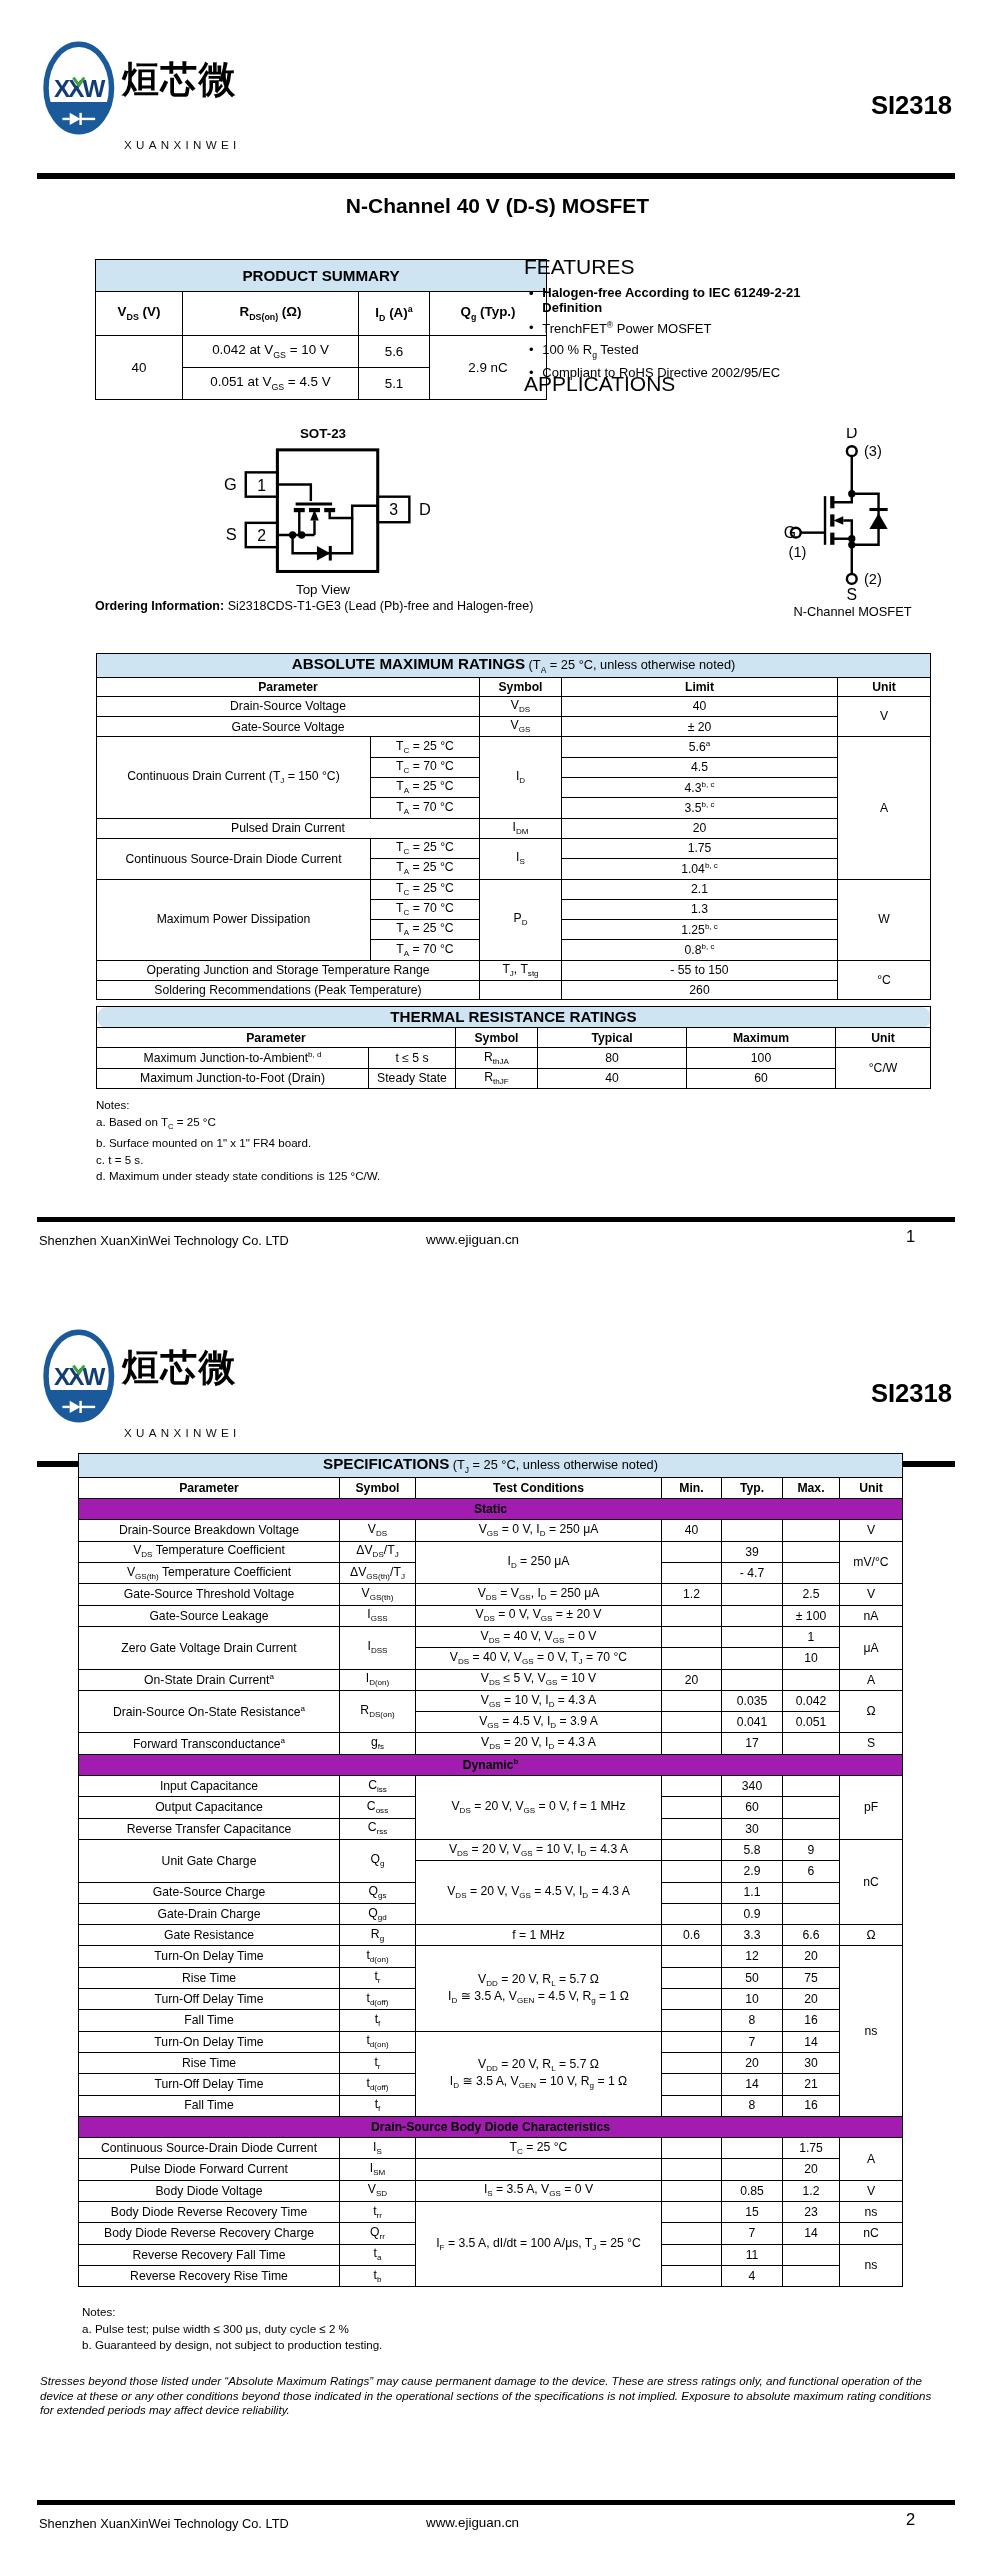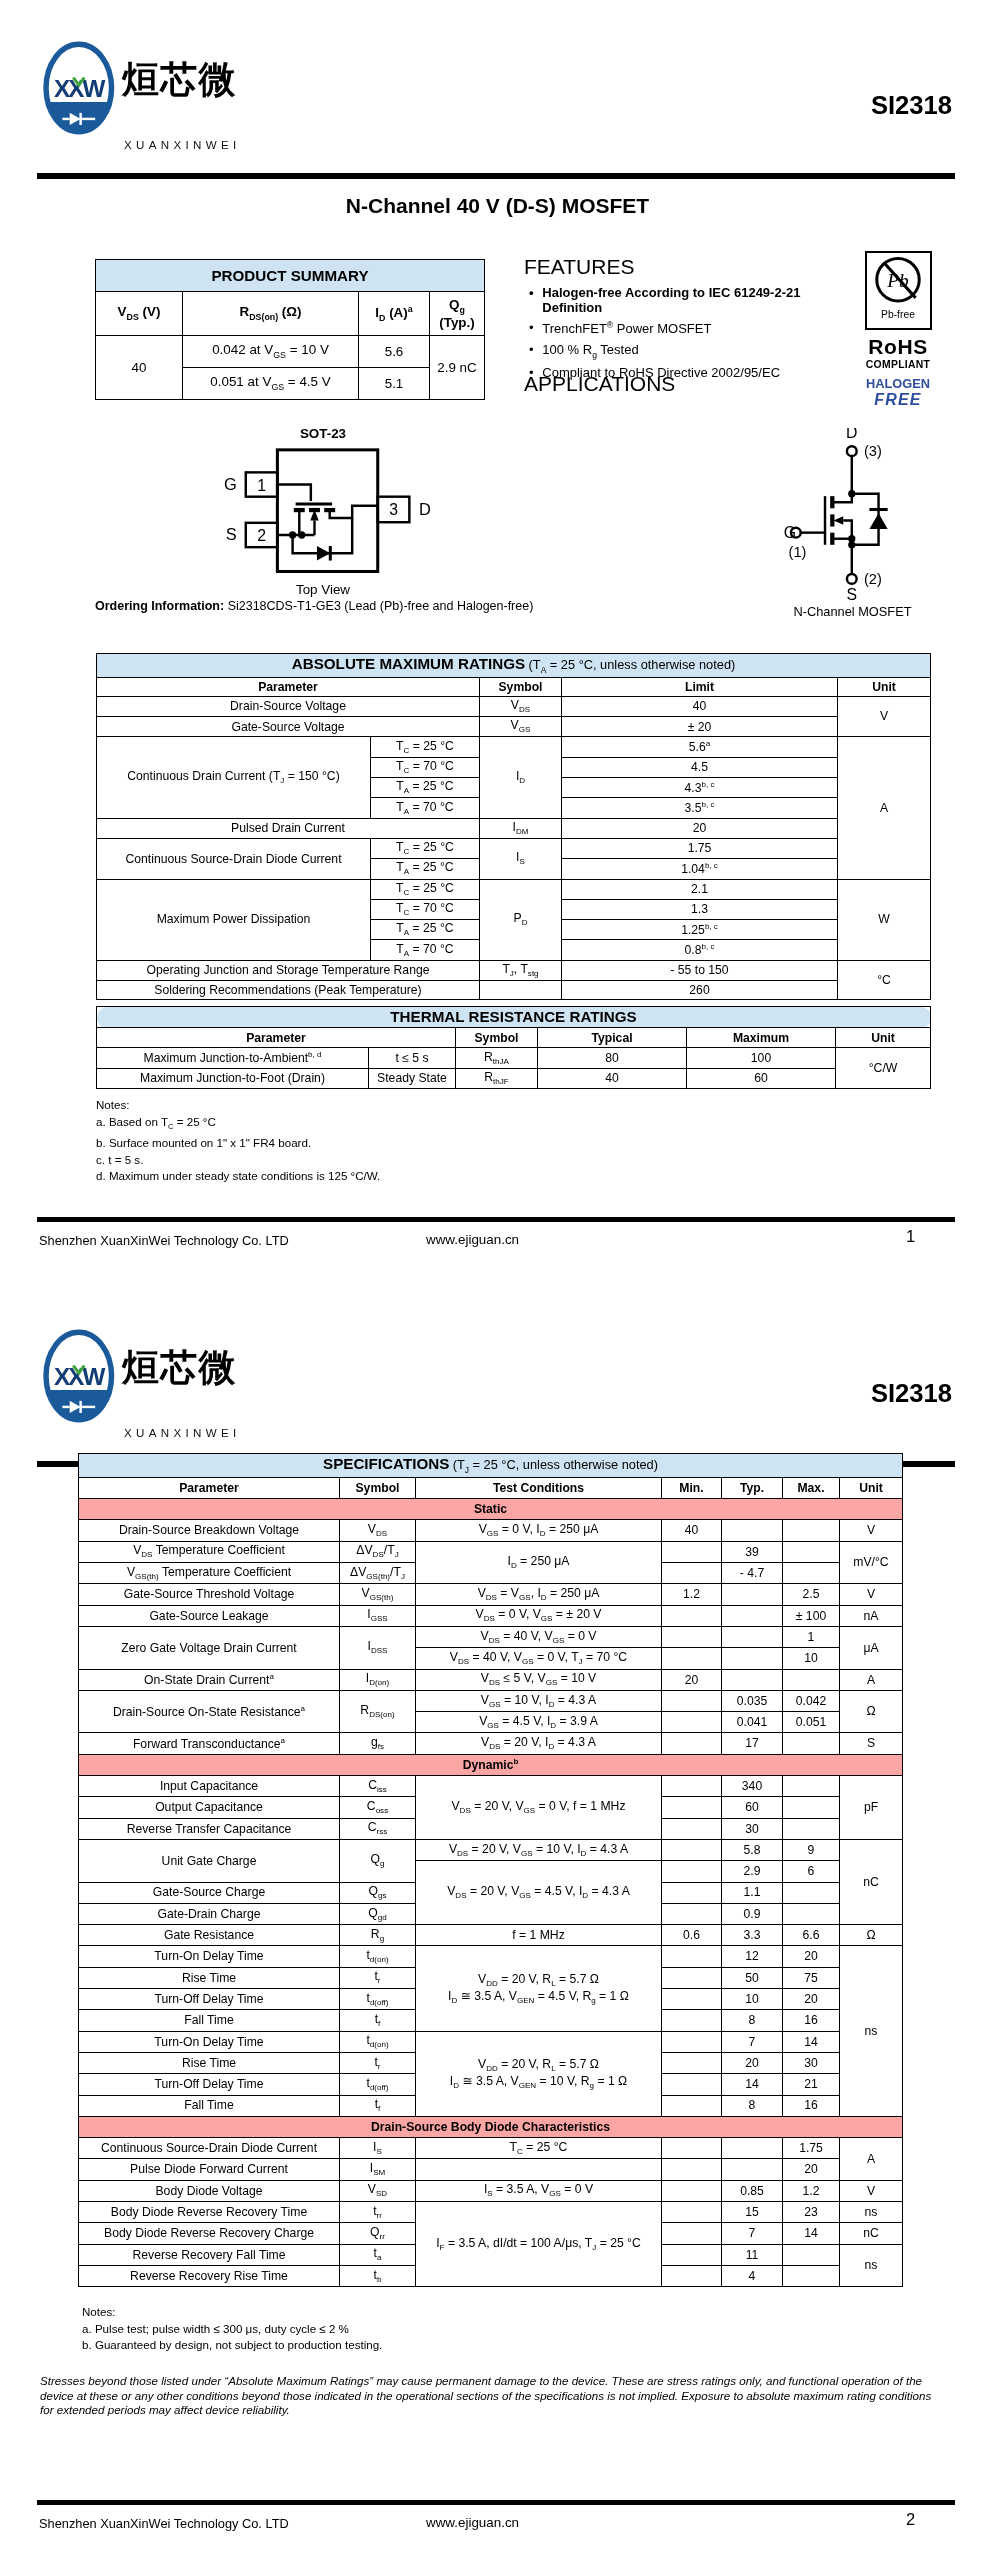--- a/index.html
+++ b/index.html
@@ -19,21 +19,21 @@
 
   
   table.t{border-collapse:collapse;table-layout:fixed;border:1.8px solid #000;font-size:12.2px;}
   table.t td{border:1.2px solid #000;text-align:center;vertical-align:middle;
              padding:1.2px 3.7px;line-height:1.18;overflow:hidden;}
   td.pl{text-align:left;padding-left:6.1px;}
   td.hd{font-weight:bold;}
   td.cap{background:#cfe4f2;text-align:left;padding:4.9px 7.3px;}
   .cap .t1{font-weight:bold;font-size:15.2px;}
   .cap .t2{font-weight:normal;font-size:12.8px;}
-  td.sec{background:#fca5a5;text-align:left;font-weight:bold;padding-left:6.1px;}
+  td.sec{background:#a21caf;text-align:left;font-weight:bold;padding-left:6.1px;}
   sub{font-size:66%;} sup{font-size:66%;}
   .pre{white-space:pre-line;}
 
   .ps td{height:32px;font-size:13.4px;}
   .ps tr.hrow td{height:44px;font-weight:bold;}
   .amr td{height:19px;}
   .thr td{height:20px;border-radius:10px;}
   .sp td{height:21.3px;}
 
   
@@ -82,21 +82,21 @@
     <line x1="32" y1="130" x2="44" y2="130" stroke="#fff" stroke-width="4"></line>
     <line x1="62" y1="130" x2="86" y2="130" stroke="#fff" stroke-width="4"></line>
   </svg>
   <div class="abs brand-cn" style="left:122px;top:61px">烜芯微</div>
   <div class="abs brand-en" style="left:124px;top:138px">XUANXINWEI</div>
   <div class="abs part-no" style="right:43px;top:91px">SI2318</div>
   <div class="abs rule" style="left:37px;right:40px;top:173px"></div>
 
   <div class="abs doc-title" style="top:194px">N-Channel 40 V (D-S) MOSFET</div>
 
-  <table class="t ps abs" style="left:95px;top:259px;width:390px">
+  <table class="t ps abs" style="left:95px;top:259px;width:452px">
     <colgroup>
         <col style="width:87px">
         <col style="width:176px">
         <col style="width:71px">
         <col>
       </colgroup>
     <tbody>
     <tr>
           <td class="cap" colspan="4"><span class="t1">PRODUCT SUMMARY</span></td>
         </tr>
@@ -122,34 +122,20 @@
   <div class="abs" style="left:524px;top:255px;width:317px">
     <div class="sect-title">FEATURES</div>
     <ul class="blt">
       <li class="bold1">Halogen-free According to IEC 61249-2-21 Definition</li>
       <li>TrenchFET<sup>®</sup> Power MOSFET</li>
       <li>100 % R<sub>g</sub> Tested</li>
       <li>Compliant to RoHS Directive 2002/95/EC</li>
     </ul>
   </div>
 
-  <div class="abs badges" style="left:849px;top:251px">
-    <div class="pbbox">
-      <svg width="62" height="74" viewBox="0 0 102 122">
-        <circle cx="51" cy="44" r="35" fill="none" stroke="#000" stroke-width="5"></circle>
-        <text x="51" y="56" text-anchor="middle" font-size="32" font-style="italic" font-family="Liberation Serif,serif" fill="#000">Pb</text>
-        <line x1="28" y1="16" x2="80" y2="74" stroke="#000" stroke-width="5"></line>
-        <text x="51" y="108" text-anchor="middle" font-size="17" font-family="Liberation Sans,sans-serif" fill="#000" id="pbfree-text">Pb-free</text>
-      </svg>
-    </div>
-    <div class="rohs">RoHS</div>
-    <div class="compliant">COMPLIANT</div>
-    <div class="halogen">HALOGEN</div>
-    <div class="free">FREE</div>
-  </div>
 
   <div class="abs" style="left:524px;top:372px;width:317px">
     <div class="sect-title">APPLICATIONS</div>
   </div>
 
   <div class="abs" style="left:195px;top:426px;width:256px;text-align:center">
     <div class="pkgname">SOT-23</div>
     <svg width="232" height="135" viewBox="0 0 380 222" style="margin-top:3.7px">
       <rect x="115" y="8" width="165" height="200" fill="none" stroke="#000" stroke-width="5"></rect>
       <rect x="63" y="45" width="52" height="40" fill="none" stroke="#000" stroke-width="4"></rect>

